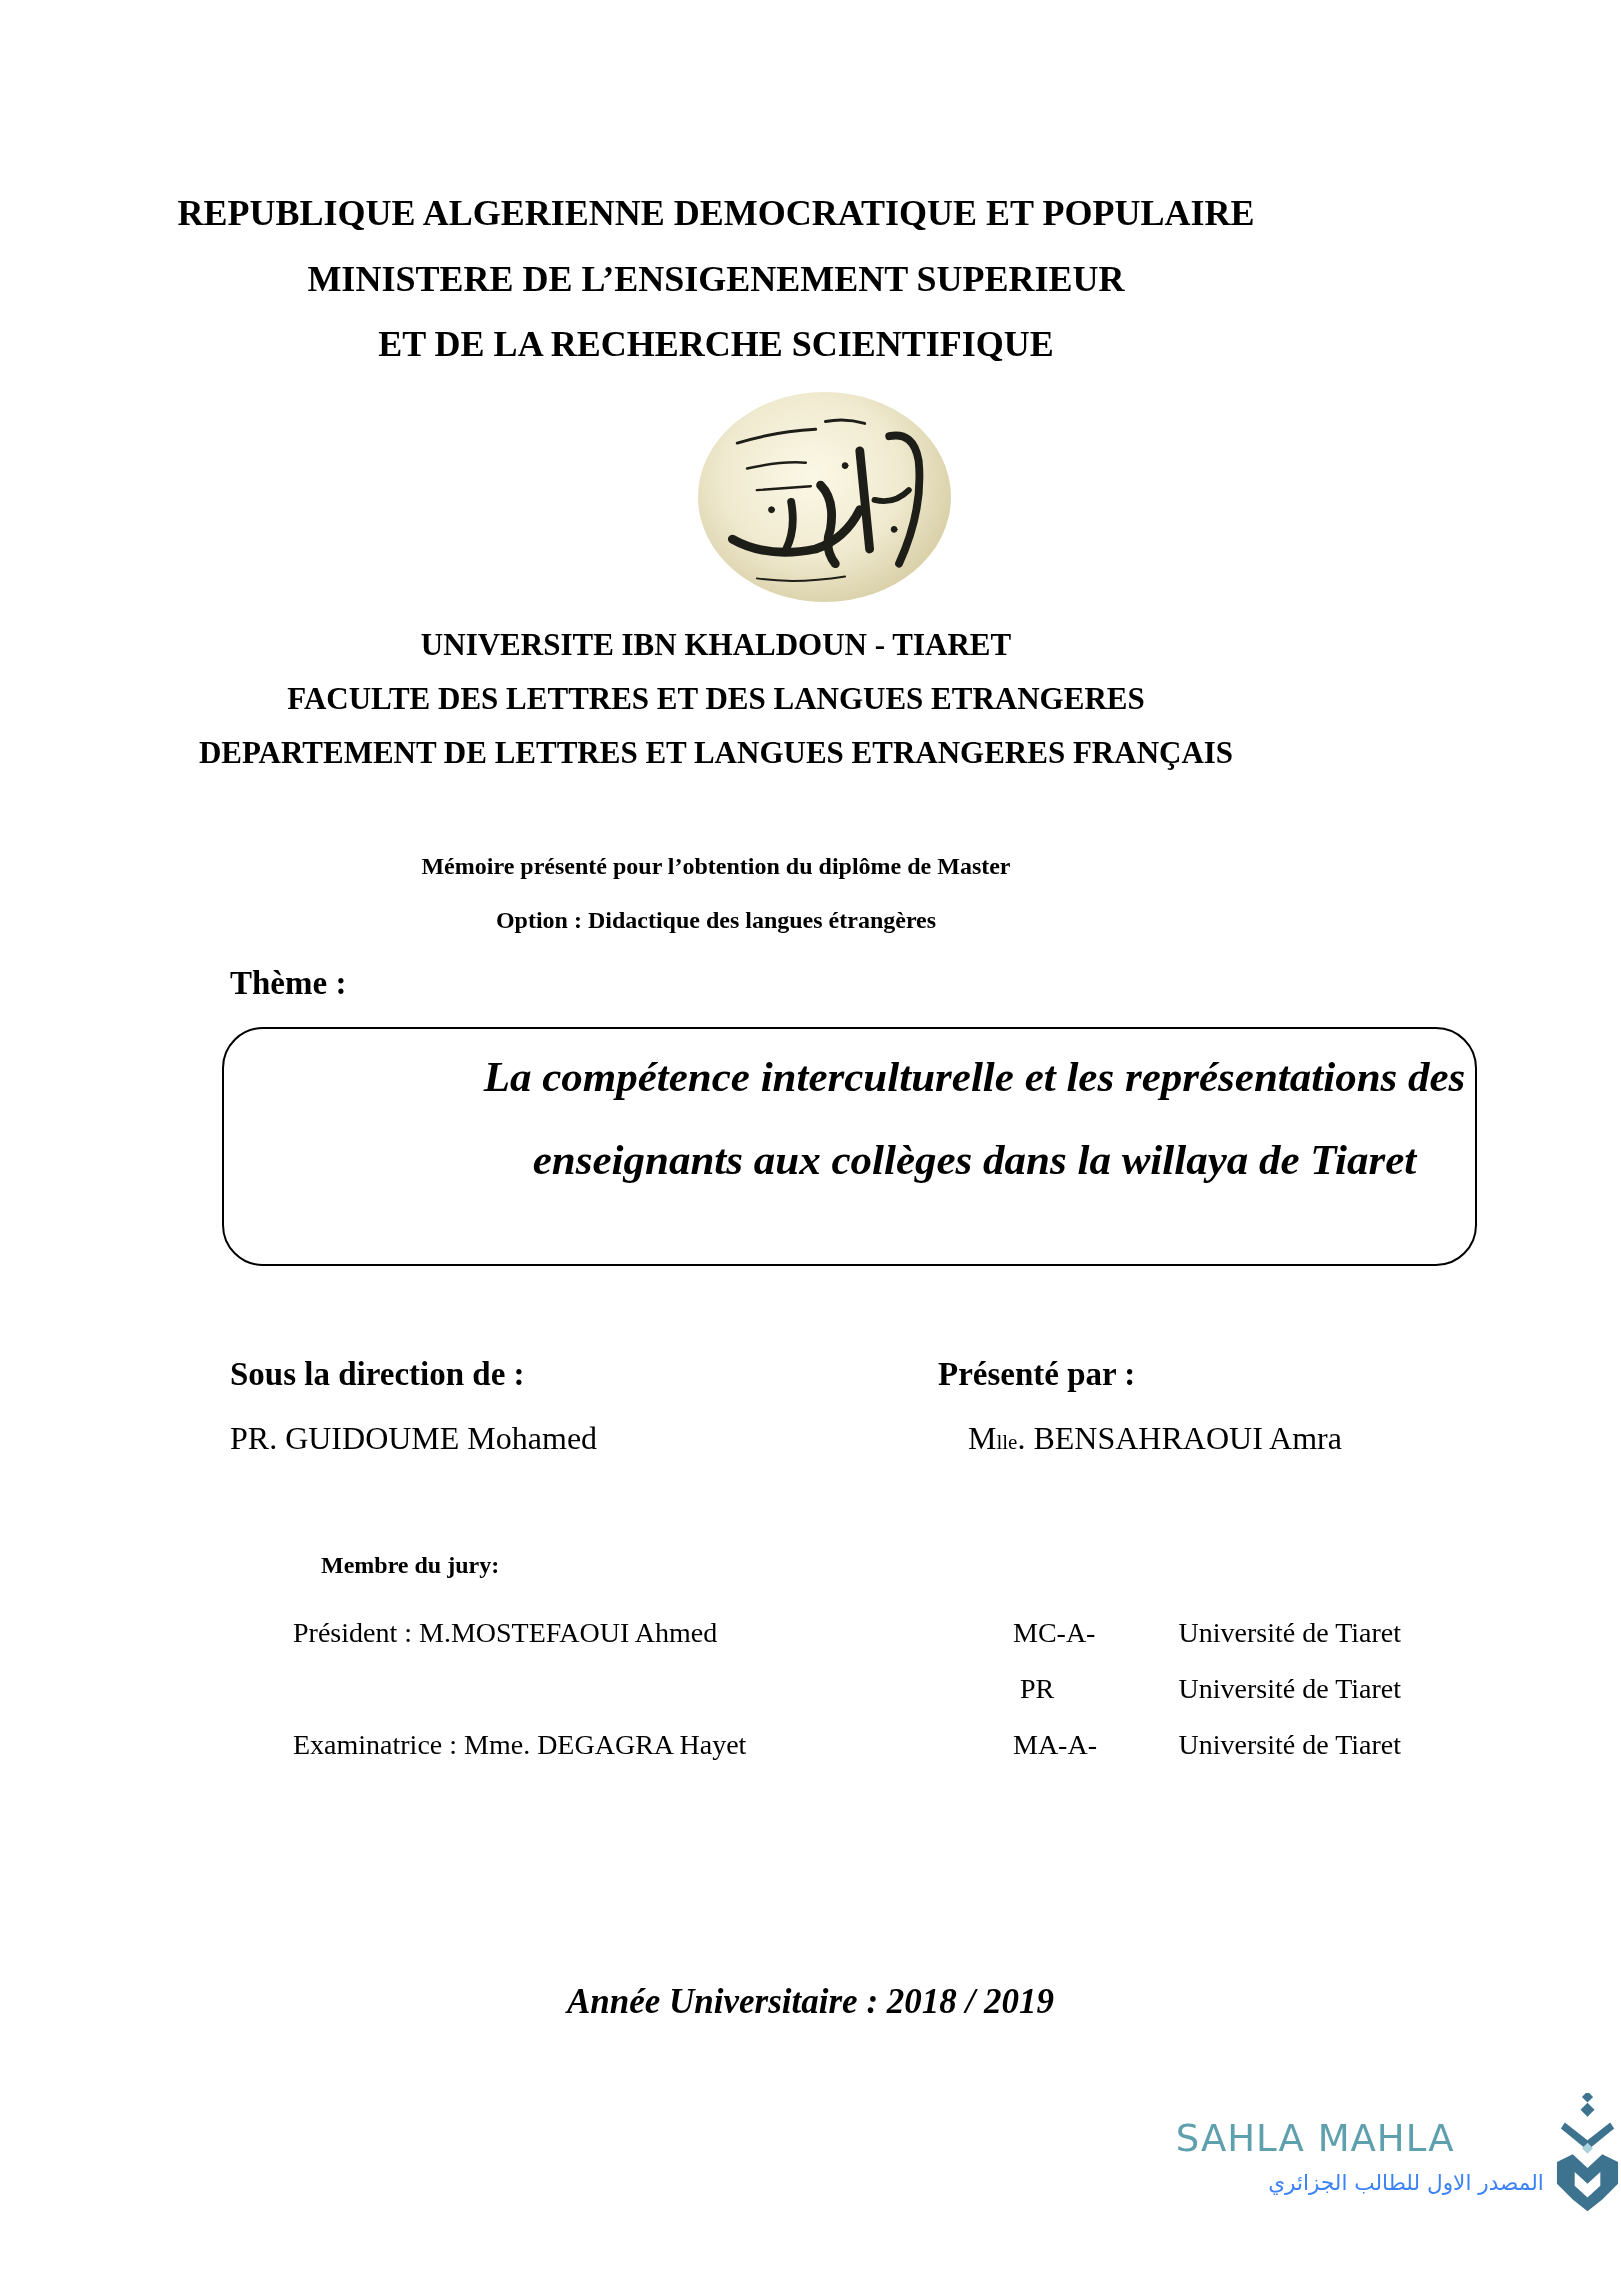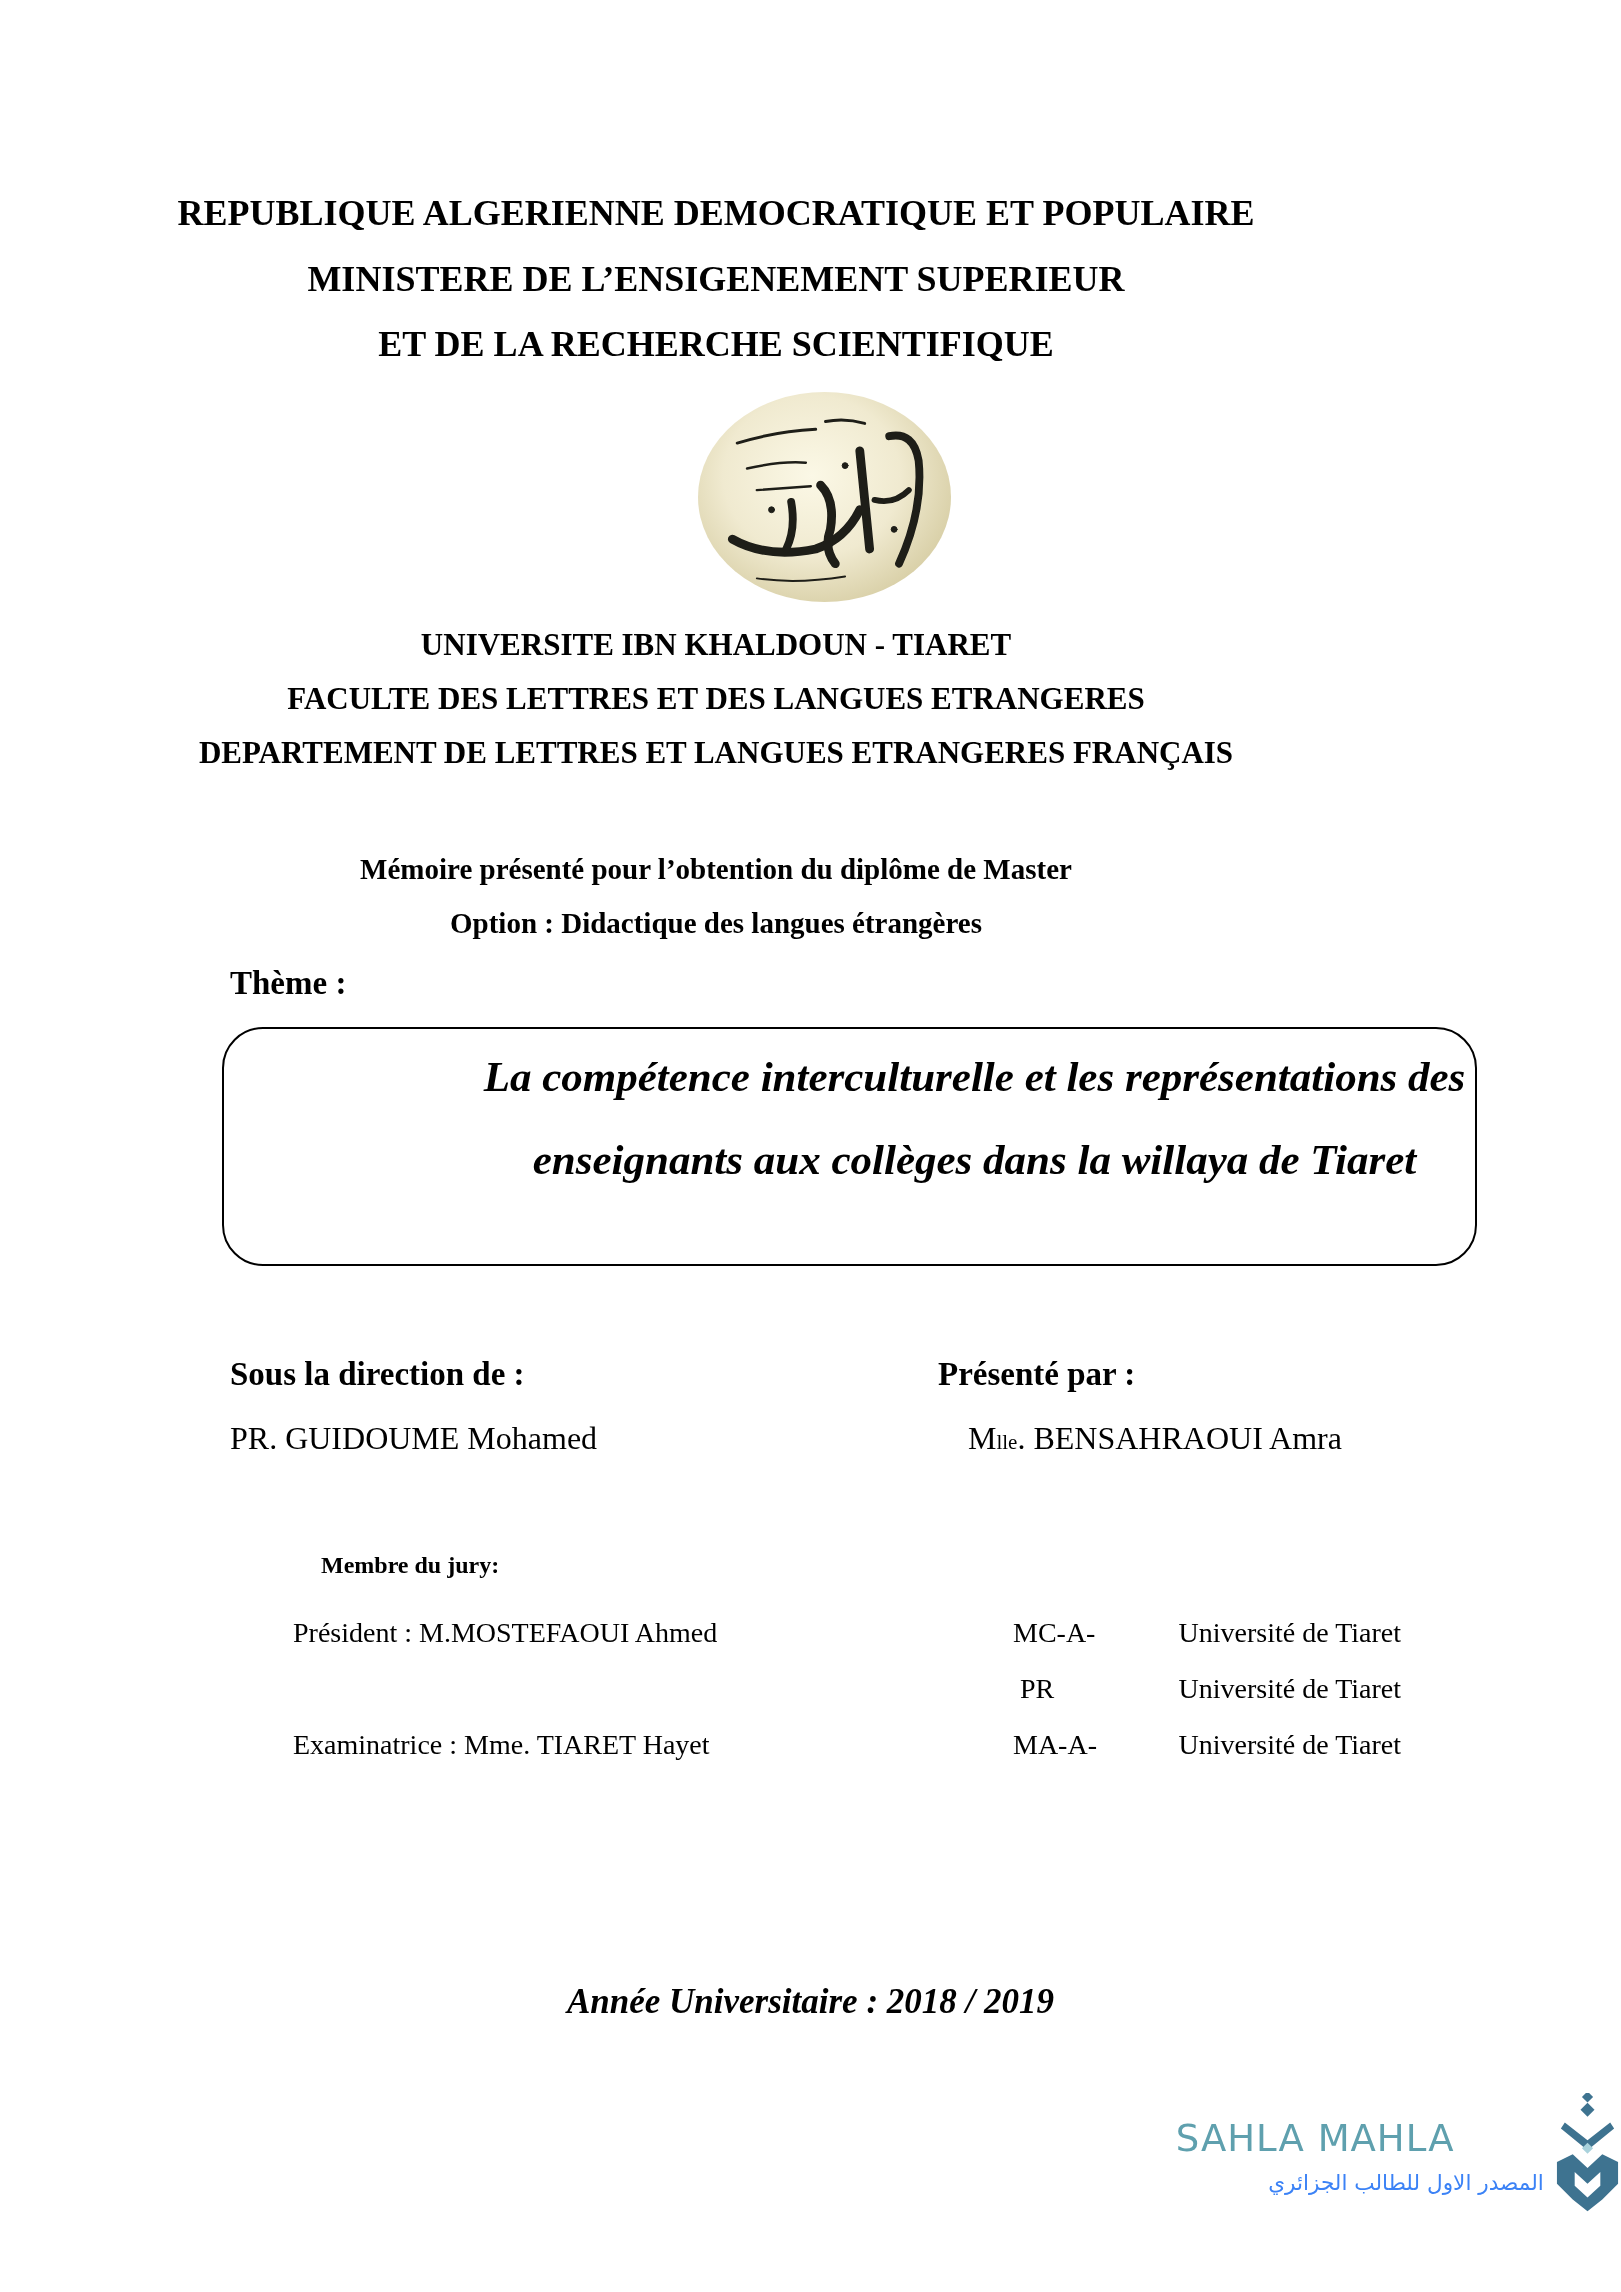--- a/index.html
+++ b/index.html
@@ -18,21 +18,21 @@
     .center-line {
       position: absolute;
       left: 0;
       width: 1432px;
       text-align: center;
       font-weight: bold;
       white-space: nowrap;
     }
     .hdr { font-size: 36px; }
     .univ { font-size: 31px; }
-    .memo { font-size: 29px; }
+    .memo { font-size: 24px; }
 
     
     .logo {
       position: absolute;
       left: 698px;
       top: 392px;
       width: 253px;
       height: 210px;
       border-radius: 50%;
       background: radial-gradient(ellipse at 45% 40%, #fbf8e6 0%, #f0ead0 45%, #d9d0a8 75%, #9c967a 100%);
@@ -203,21 +203,21 @@
 <div class="jury-row" style="top:1617px;">
   <span class="role-name">Président : M.MOSTEFAOUI Ahmed</span>
   <span class="grade" style="left:720px;">MC-A-</span>
   <span class="inst">Université de Tiaret</span>
 </div>
 <div class="jury-row" style="top:1673px;">
   <span class="grade" style="left:727px;">PR</span>
   <span class="inst">Université de Tiaret</span>
 </div>
 <div class="jury-row" style="top:1729px;">
-  <span class="role-name">Examinatrice : Mme. TIARET Hayet</span>
+  <span class="role-name">Examinatrice : Mme. DEGAGRA Hayet</span>
   <span class="grade" style="left:720px;">MA-A-</span>
   <span class="inst">Université de Tiaret</span>
 </div>
 
 <div class="year">Année Universitaire : 2018 / 2019</div>
 
 <div class="wm">
   <div class="wm-title">SAHLA MAHLA</div>
   <div class="wm-sub">المصدر الاول للطالب الجزائري</div>
   <div class="wm-icon">

